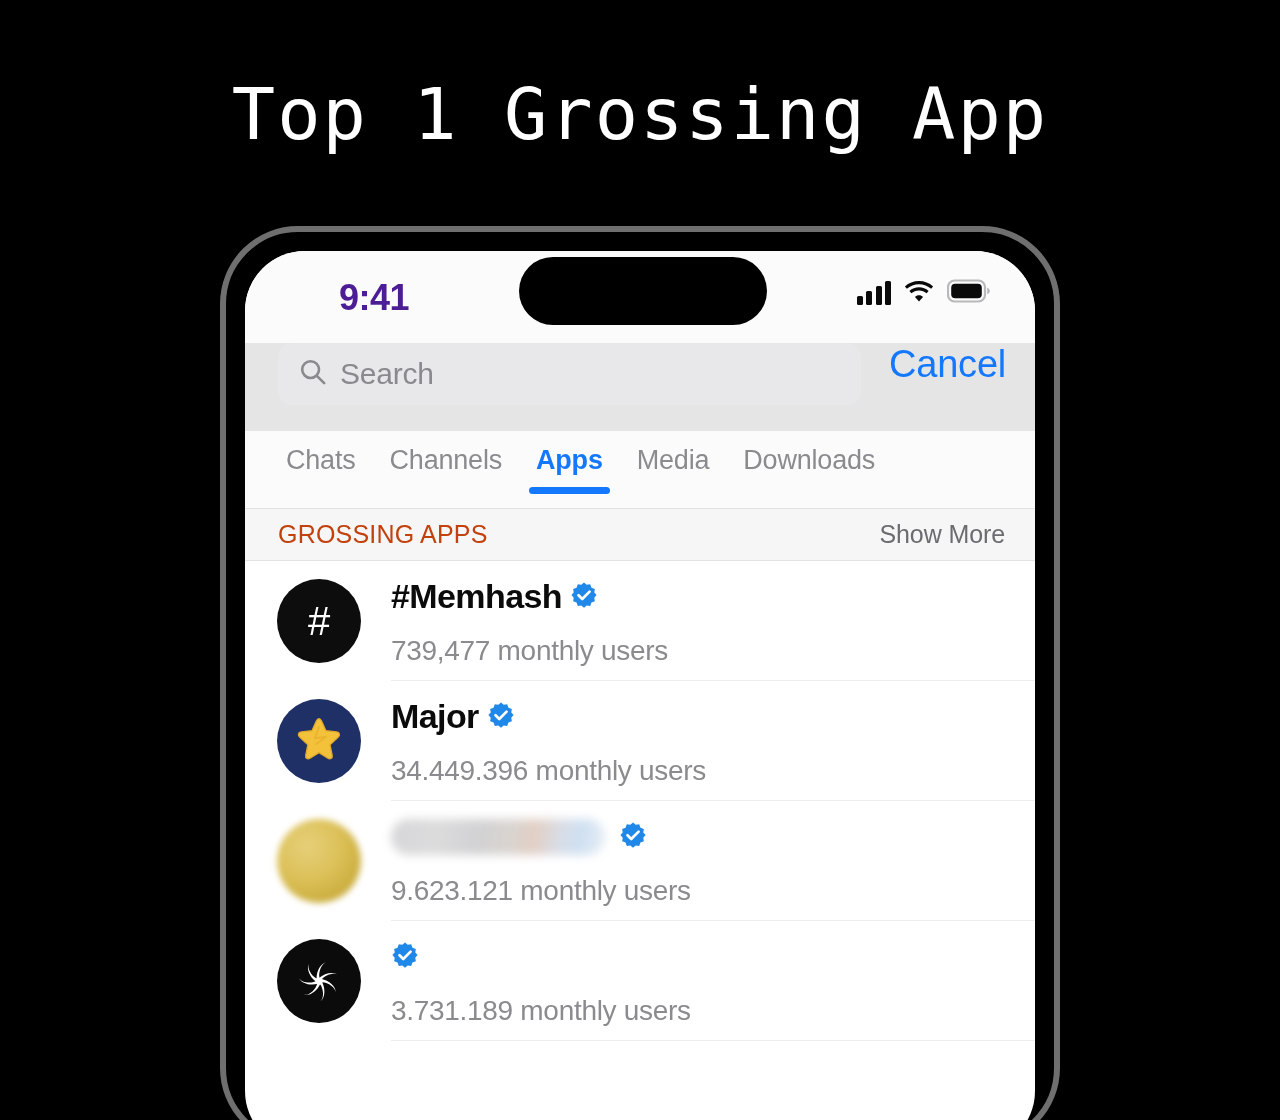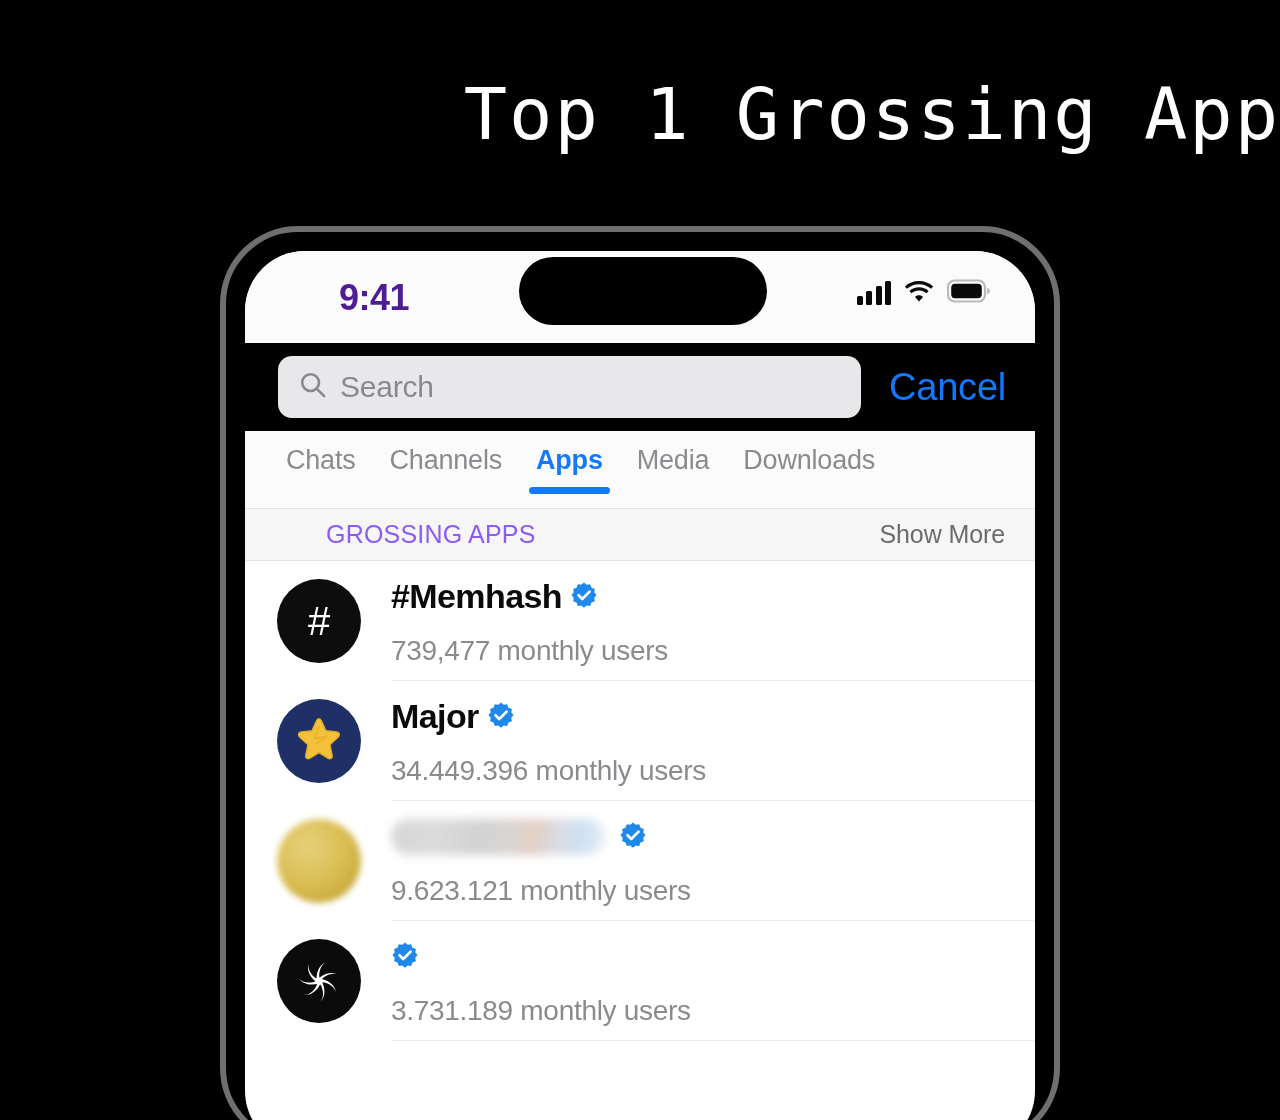--- a/index.html
+++ b/index.html
@@ -7,21 +7,21 @@
     width: 1280px;
     height: 1120px;
     background: #000000;
     overflow: hidden;
     font-family: "Liberation Sans", sans-serif;
   }
 
   
   #headline {
     width: 1280px;
-    text-align: right;
+    text-align: center;
     color: #ffffff;
     font-family: "DejaVu Sans Mono", "Liberation Mono", monospace;
     font-size: 72px;
     font-weight: 400;
     letter-spacing: 2px;
     line-height: 1;
     padding-top: 78px;
     white-space: pre;
   }
 
@@ -84,23 +84,22 @@
   .sig-bars i { display: block; width: 6px; background: #0a0a0a; border-radius: 1.5px; }
   .sig-bars i:nth-child(1) { height: 9px; }
   .sig-bars i:nth-child(2) { height: 14px; }
   .sig-bars i:nth-child(3) { height: 19px; }
   .sig-bars i:nth-child(4) { height: 24px; }
 
   
   #search-row {
     position: relative;
     height: 88px;
-    background: #000000;
-    display: flex;
-    align-items: center;
+    background: #e5e5e5;
+    display: flex;
     padding: 0 33px 0 33px;
   }
   #search-field {
     flex: 0 0 auto;
     width: 583px;
     height: 62px;
     background: #e8e8ea;
     border-radius: 14px;
     display: flex;
     align-items: center;
@@ -157,23 +156,22 @@
     height: 52px;
     background: #f6f6f7;
     border-bottom: 1.5px solid #e2e2e4;
     display: flex;
     align-items: center;
     justify-content: space-between;
     padding: 0 30px 0 33px;
   }
   #section-title {
     font-size: 25px;
-    color: #8b5cf6;
+    color: #c2410c;
     letter-spacing: 0.2px;
-    margin-left: 48px;
   }
   #show-more-button {
     font-size: 25px;
     color: #6c6c70;
     letter-spacing: -0.1px;
   }
 
   
   #app-list { background: #ffffff; }
   .app-row {

